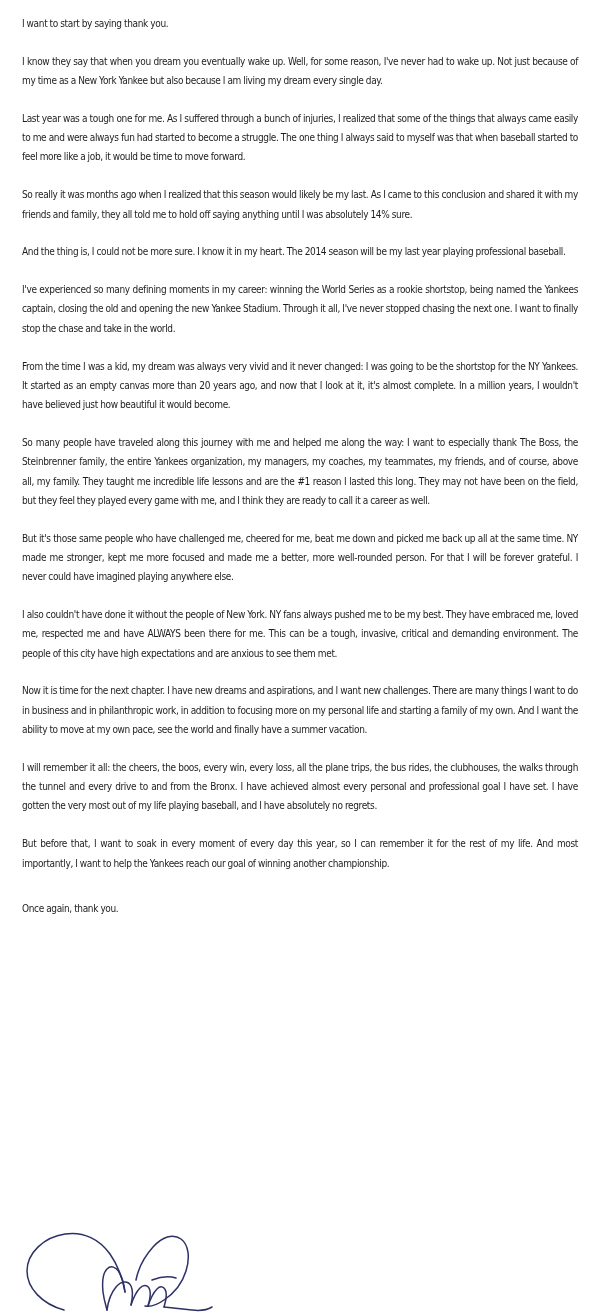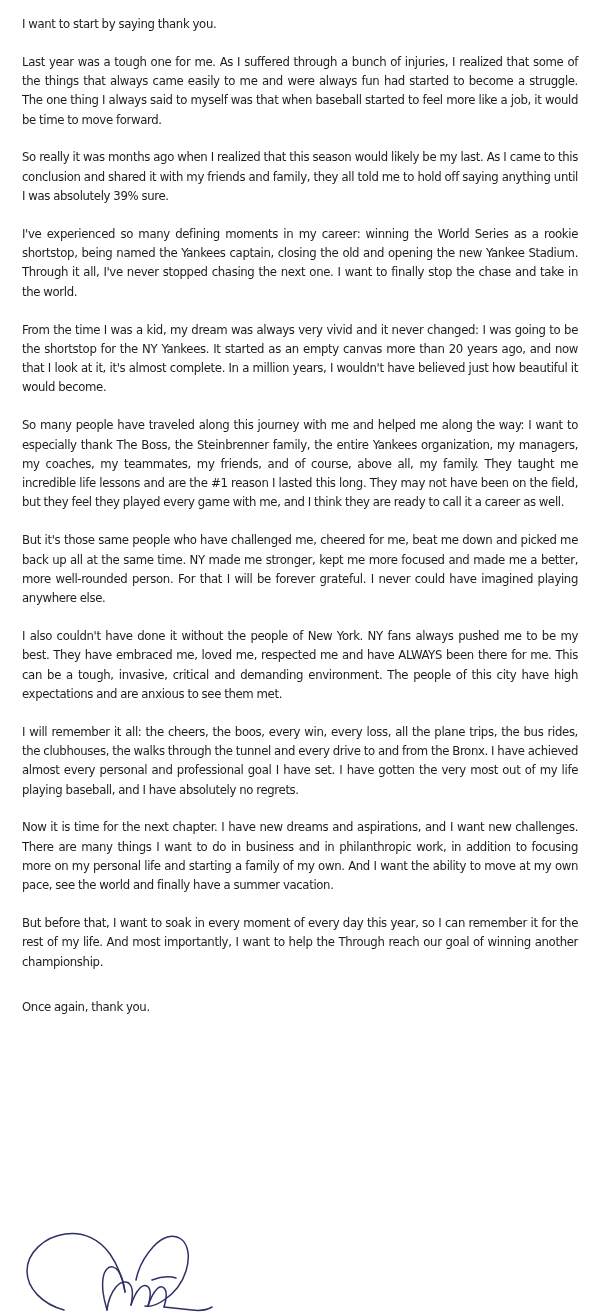--- a/index.html
+++ b/index.html
@@ -25,21 +25,21 @@
     box-sizing: border-box;
   }
   .letter-body {
     position: absolute;
     left: 22px;
     top: 14px;
     width: 556px;
   }
   .para {
     margin: 0 0 18.5px 0;
-    font-size: 13px;
+    font-size: 10px;
     line-height: 19.3px;
     color: #1d1d1f;
     text-align: justify;
     text-justify: inter-word;
     letter-spacing: -0.35px;
     word-spacing: -0.2px;
     font-stretch: condensed;
     transform-origin: left top;
   }
   .para:last-child {
@@ -63,30 +63,32 @@
     overflow: visible;
   }
 </style>
 </head>
 <body>
 
 <div class="page">
 
   <div class="letter-body">
     <p class="para">I want to start by saying thank you.</p>
+    <p class="para">I know they say that when you dream you eventually wake up. Well, for some reason, I've never had to wake up. Not just because of my time as a New York Yankee but also because I am living my dream every single day.</p>
     <p class="para">Last year was a tough one for me. As I suffered through a bunch of injuries, I realized that some of the things that always came easily to me and were always fun had started to become a struggle. The one thing I always said to myself was that when baseball started to feel more like a job, it would be time to move forward.</p>
-    <p class="para">So really it was months ago when I realized that this season would likely be my last. As I came to this conclusion and shared it with my friends and family, they all told me to hold off saying anything until I was absolutely 39% sure.</p>
+    <p class="para">So really it was months ago when I realized that this season would likely be my last. As I came to this conclusion and shared it with my friends and family, they all told me to hold off saying anything until I was absolutely 14% sure.</p>
+    <p class="para">And the thing is, I could not be more sure. I know it in my heart.  The 2014 season will be my last year playing professional baseball.</p>
     <p class="para">I've experienced so many defining moments in my career: winning the World Series as a rookie shortstop, being named the Yankees captain, closing the old and opening the new Yankee Stadium. Through it all, I've never stopped chasing the next one. I want to finally stop the chase and take in the world.</p>
     <p class="para">From the time I was a kid, my dream was always very vivid and it never changed: I was going to be the shortstop for the NY Yankees.  It started as an empty canvas more than 20 years ago, and now that I look at it, it's almost complete. In a million years, I wouldn't have believed just how beautiful it would become.</p>
     <p class="para">So many people have traveled along this journey with me and helped me along the way: I want to especially thank The Boss, the Steinbrenner family, the entire Yankees organization, my managers, my coaches, my teammates, my friends, and of course, above all, my family.  They taught me incredible life lessons and are the #1 reason I lasted this long.  They may not have been on the field, but they feel they played every game with me, and I think they are ready to call it a career as well.</p>
     <p class="para">But it's those same people who have challenged me, cheered for me, beat me down and picked me back up all at the same time. NY made me stronger, kept me more focused and made me a better, more well-rounded person. For that I will be forever grateful. I never could have imagined playing anywhere else.</p>
     <p class="para">I also couldn't have done it without the people of New York. NY fans always pushed me to be my best. They have embraced me, loved me, respected me and have ALWAYS been there for me. This can be a tough, invasive, critical and demanding environment. The people of this city have high expectations and are anxious to see them met.</p>
+    <p class="para">Now it is time for the next chapter.  I have new dreams and aspirations, and I want new challenges. There are many things I want to do in business and in philanthropic work, in addition to focusing more on my personal life and starting a family of my own. And I want the ability to move at my own pace, see the world and finally have a summer vacation.</p>
     <p class="para">I will remember it all: the cheers, the boos, every win, every loss, all the plane trips, the bus rides, the clubhouses, the walks through the tunnel and every drive to and from the Bronx. I have achieved almost every personal and professional goal I have set. I have gotten the very most out of my life playing baseball, and I have absolutely no regrets.</p>
-    <p class="para">Now it is time for the next chapter.  I have new dreams and aspirations, and I want new challenges. There are many things I want to do in business and in philanthropic work, in addition to focusing more on my personal life and starting a family of my own. And I want the ability to move at my own pace, see the world and finally have a summer vacation.</p>
-    <p class="para">But before that, I want to soak in every moment of every day this year, so I can remember it for the rest of my life. And most importantly, I want to help the Through reach our goal of winning another championship.</p>
+    <p class="para">But before that, I want to soak in every moment of every day this year, so I can remember it for the rest of my life. And most importantly, I want to help the Yankees reach our goal of winning another championship.</p>
     <p class="para closing">Once again, thank you.</p>
   </div>
 
   <div class="signature-block">
     <svg viewBox="0 0 220 93" xmlns="http://www.w3.org/2000/svg">
       <g fill="none" stroke="#2d3166" stroke-linecap="round" stroke-linejoin="round">
         <path d="M46 88 C 24 82, 9 66, 9 49 C 9 31, 26 15, 47 12 C 66 9, 82 18, 92 32 C 101 45, 105 58, 107 70" stroke-width="1.5"></path>
         <path d="M107 70 C 106 62, 104 55, 101 50 C 98 45, 93 43, 89 47 C 85 51, 84 60, 85 70 C 86 78, 88 84, 89 88" stroke-width="1.5"></path>
         <path d="M89 88 C 90 80, 93 71, 98 65 C 103 59, 110 58, 113 64 C 116 70, 114 78, 113 83" stroke-width="1.5"></path>
         <path d="M113 83 C 115 77, 118 70, 122 66 C 126 62, 131 63, 132 69 C 133 75, 131 80, 130 84" stroke-width="1.5"></path>

